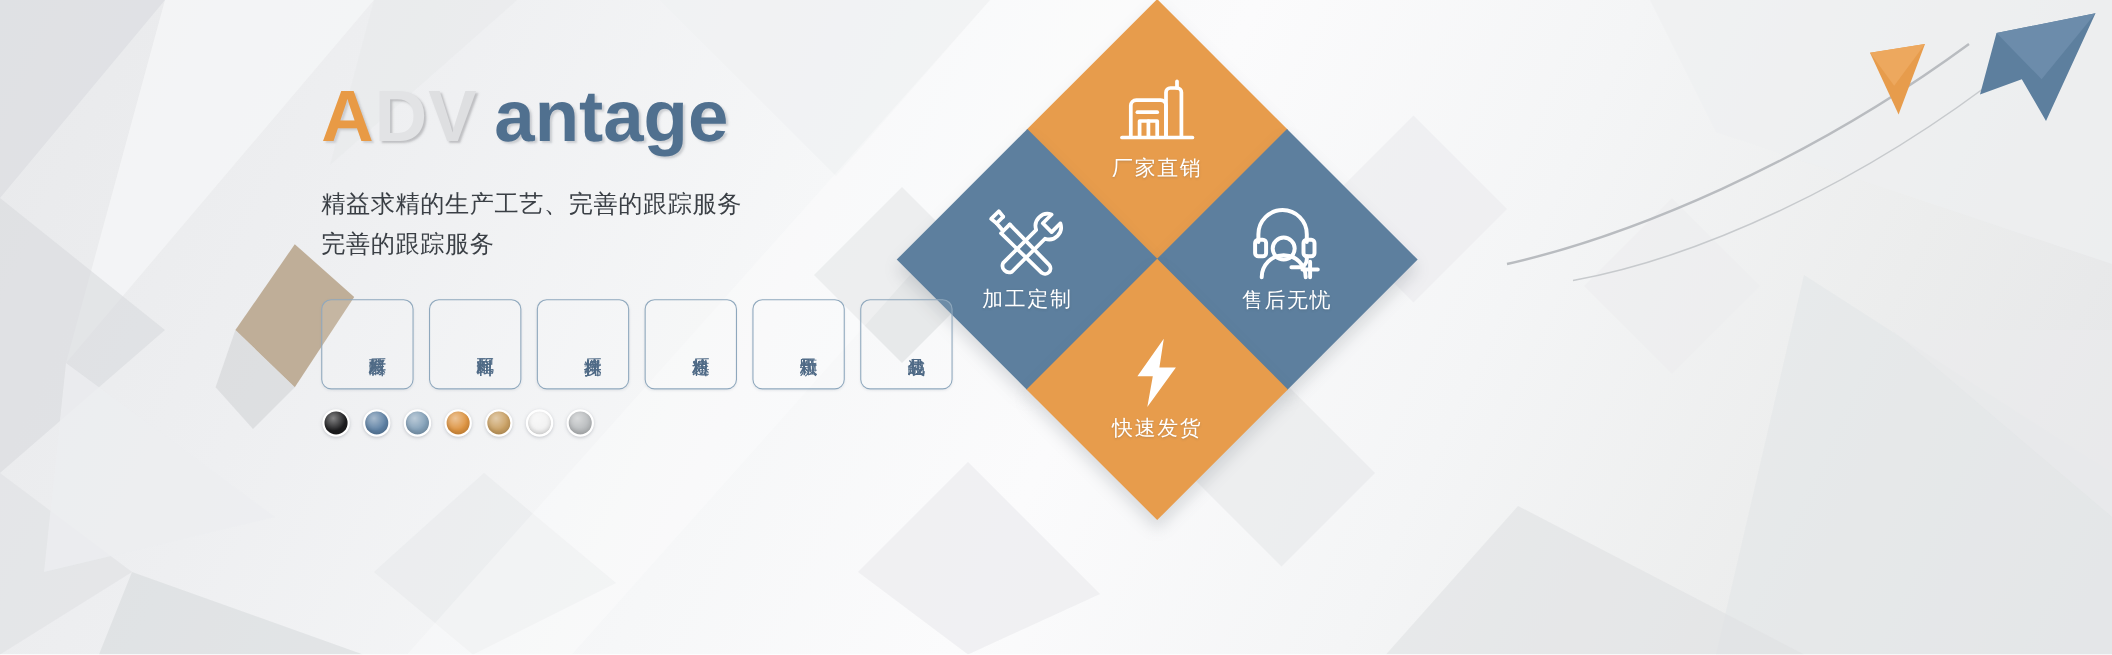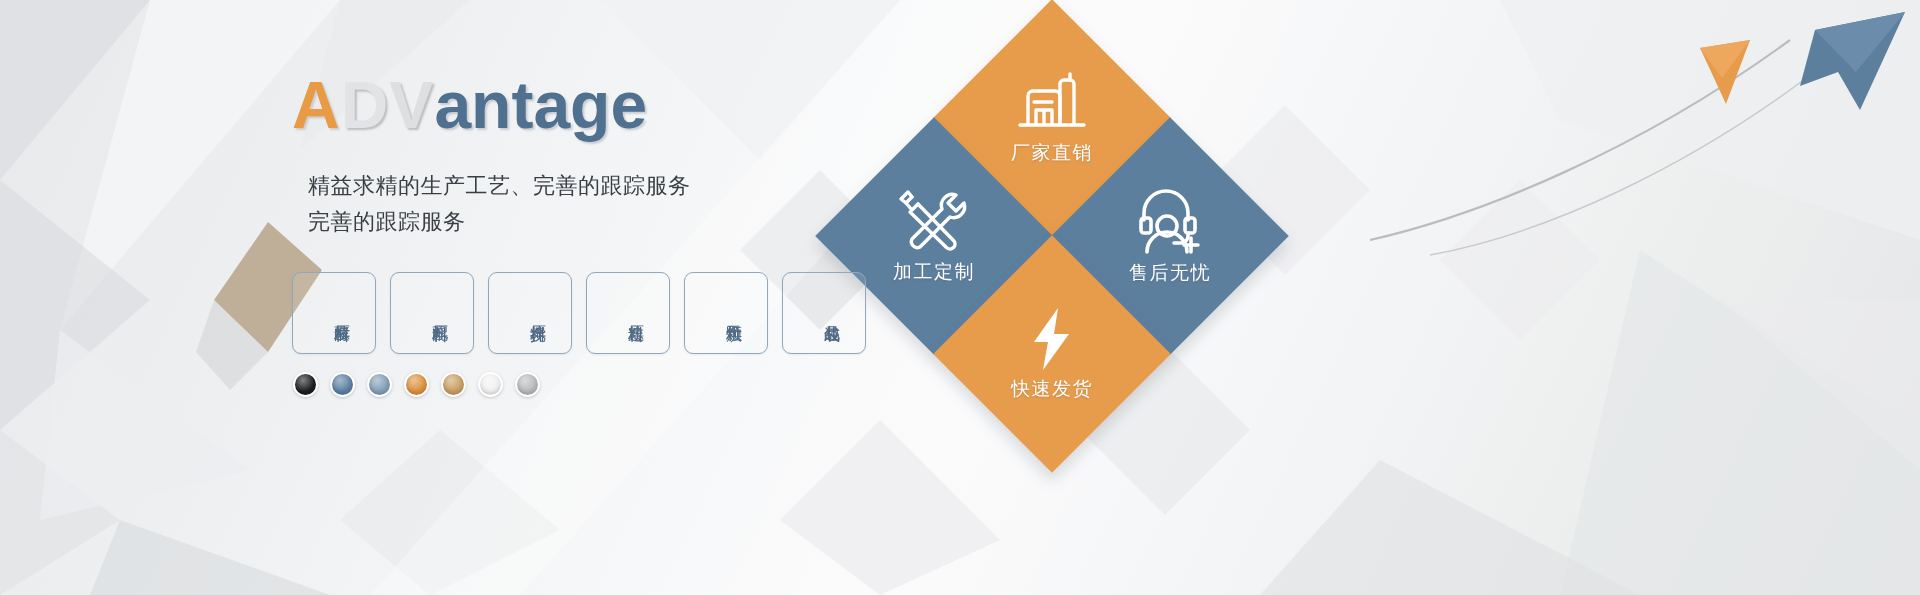--- a/index.html
+++ b/index.html
@@ -28,27 +28,26 @@
 
   .headline{
     font-size:66px; font-weight:bold; letter-spacing:1px; line-height:1;
     white-space:nowrap; height:74px;
   }
   .headline .ltr{ display:inline-block; }
   .hl-a{ color:#e89a45; text-shadow:2px 2px 2px rgba(120,120,125,.28); }
   .hl-d{ color:#e2e3e5; text-shadow:2px 2px 2px rgba(130,130,135,.45); }
   .hl-v{ color:#dedfe1; text-shadow:2px 2px 2px rgba(130,130,135,.45); }
   .hl-rest{ color:#4a6customignore; }
-  .hl-rest{ color:#50708f; text-shadow:2px 2px 2px rgba(110,115,125,.30); letter-spacing:0px; }
+  .hl-rest{ color:#50708f; text-shadow:2px 2px 2px rgba(110,115,125,.30); letter-spacing:0px;margin-left:15px; }
 
   .subtitle{
     margin-top:22px;
     font-size:22px; color:#3a3f45; line-height:1.62; font-weight:400;
     letter-spacing:.5px;
-    margin-left:16px;
   }
   .subtitle div{ white-space:nowrap; }
 
   
   .proc-row{
     position:absolute; left:292px; top:272px; display:flex; gap:14px; z-index:6;
   }
   .proc-box{
     width:84px; height:82px;
     border:1px solid #8fa8bd;

